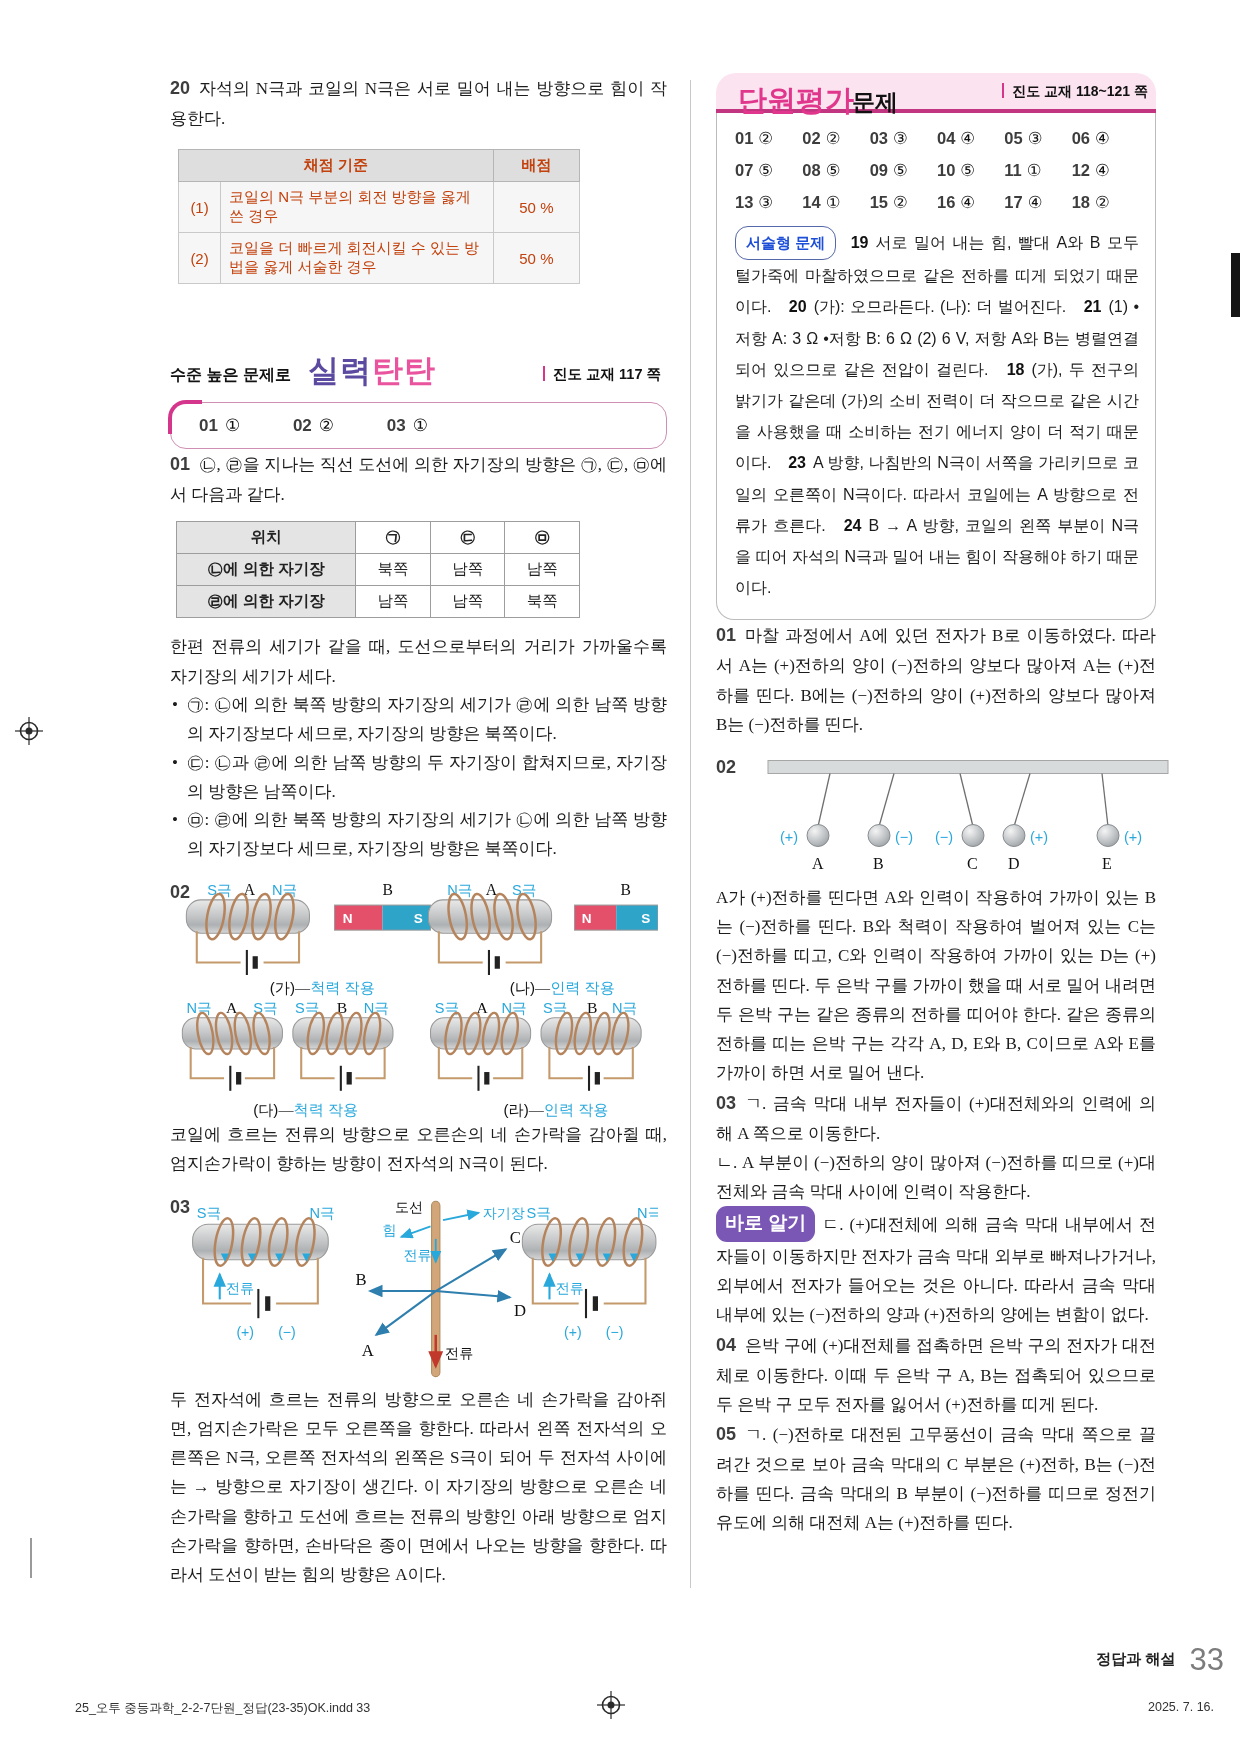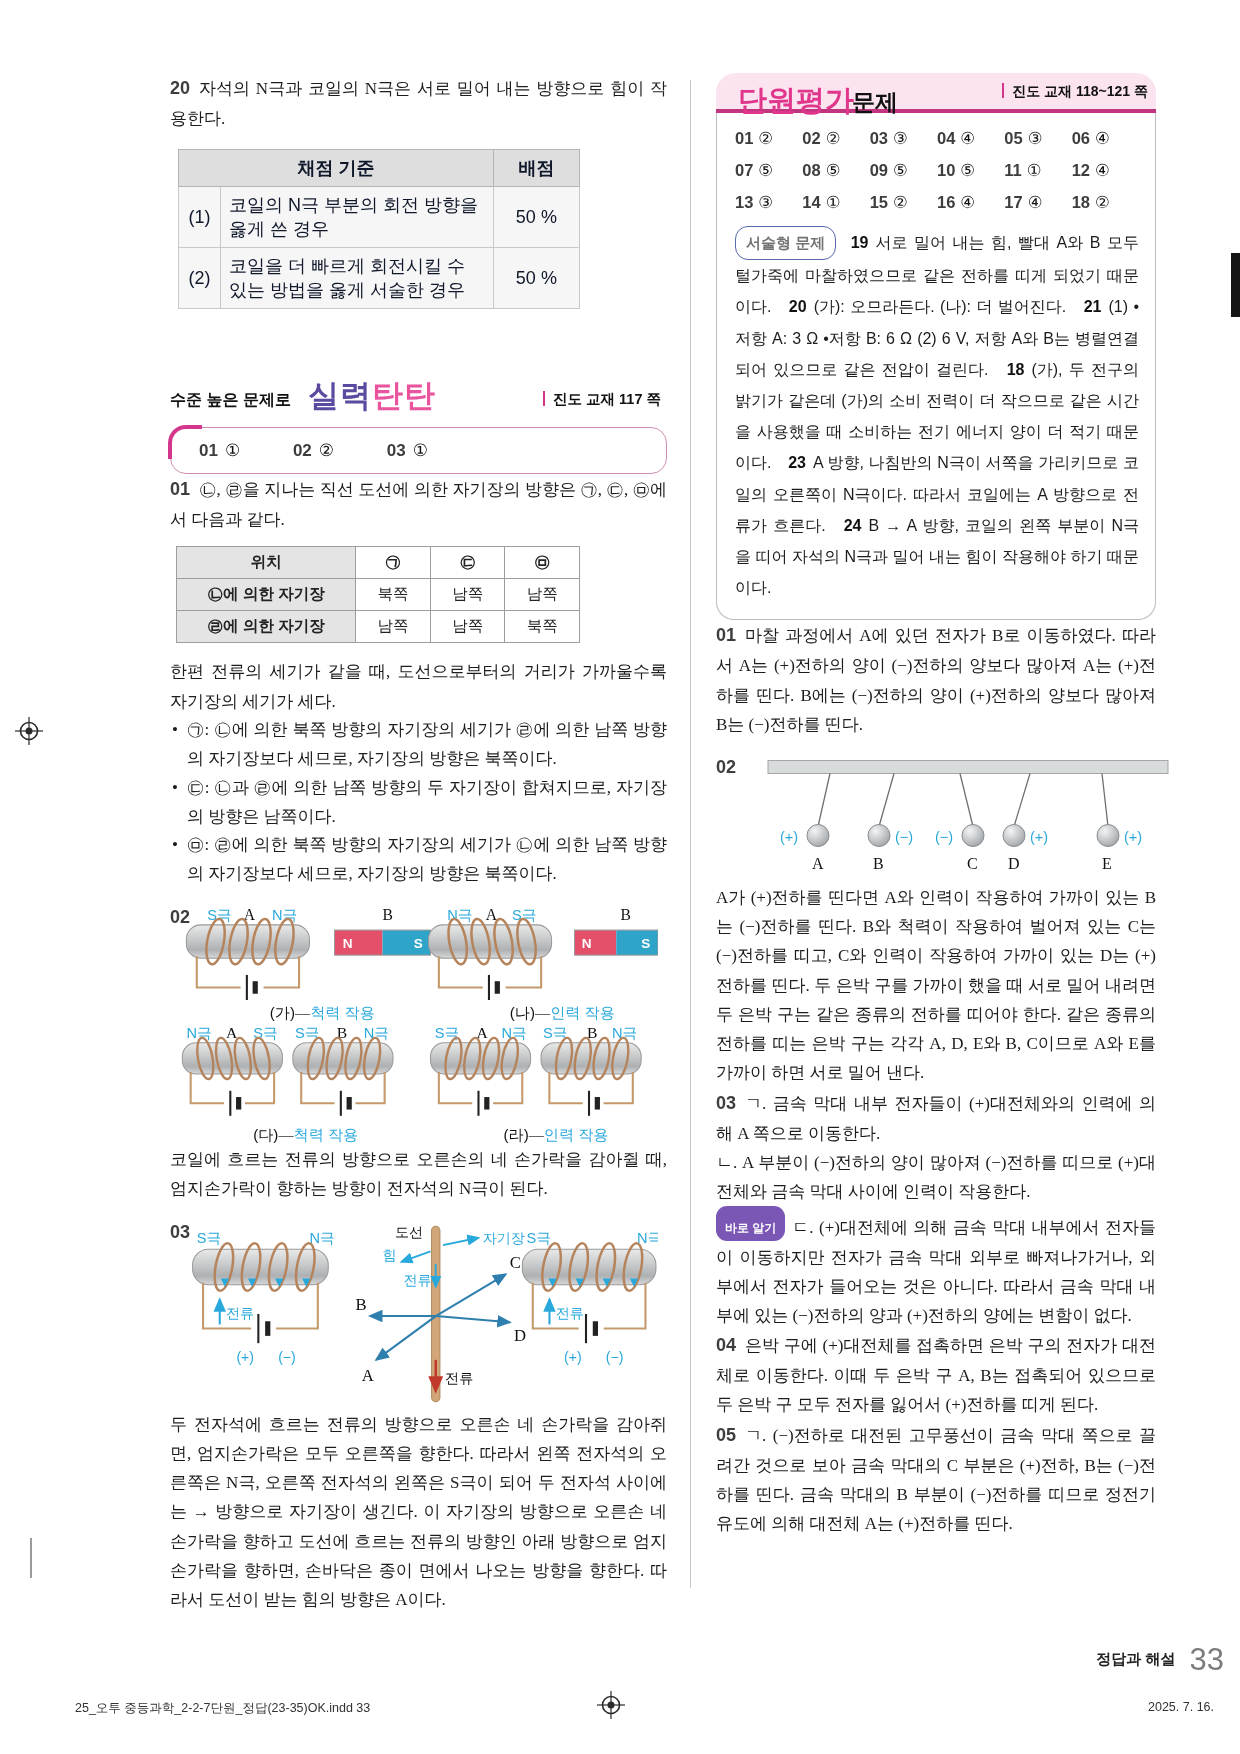--- a/index.html
+++ b/index.html
@@ -9,21 +9,21 @@
   }
   
   #left-col{position:absolute;left:170px;top:73px;width:497px;}
   #right-col{position:absolute;left:716px;top:73px;width:440px;}
   #col-divider{position:absolute;left:690px;top:80px;width:1px;height:1508px;background:#c9c9c9;}
   
   p.body{font-size:17px;line-height:1.72;text-align:justify;margin:0;}
   .qno{font-family:"Liberation Sans",sans-serif;font-weight:bold;color:#3d3d3d;font-size:18px;margin-right:9px;}
   
   table.grading{border-collapse:collapse;width:402px;margin:16px 0 0 8px;
-    font-family:"Liberation Sans",sans-serif;font-size:18px;color:#0f172a;}
+    font-family:"Liberation Sans",sans-serif;font-size:15px;color:#c2410c;}
   table.grading th{background:#dedede;border:1px solid #b5b5b5;padding:6px 4px;font-weight:bold;}
   table.grading td{background:#f6f6f6;border:1px solid #c9c9c9;padding:6px 8px;text-align:left;}
   table.grading td.c{text-align:center;}
   
   .skill-head{margin-top:64px;position:relative;height:44px;}
   .skill-pre{font-family:"Liberation Sans",sans-serif;font-weight:bold;font-size:16px;color:#111;
     position:absolute;left:0;bottom:6px;}
   .skill-logo{position:absolute;left:138px;bottom:0;font-family:"Liberation Sans",sans-serif;
     font-weight:bold;font-size:31px;letter-spacing:1px;}
   .logo-a{color:#5b4aa0;} .logo-b{color:#ea549e;}
@@ -63,24 +63,24 @@
     padding:16px 16px 16px 18px;background:#fff;}
   .agrid{display:grid;grid-template-columns:repeat(6,1fr);row-gap:13px;
     font-family:"Liberation Sans",sans-serif;font-size:16.5px;}
   .agrid .ano{font-weight:bold;color:#3d3d3d;margin-right:5px;}
   .agrid .acr{color:#111;}
   p.essay{font-family:"Liberation Sans",sans-serif;font-size:16px;line-height:1.95;
     text-align:justify;margin:14px 0 0;}
   p.essay .eno{font-weight:bold;color:#111;margin:0 7px 0 12px;}
   p.essay .eno:first-of-type{margin-left:8px;}
   .badge-essay{display:inline-block;border:1.6px solid #5568a8;border-radius:13px;
-    padding:1px 10px 2px;font-weight:bold;font-size:15px;color:#737373;background:#fff;}
+    padding:1px 10px 2px;font-weight:bold;font-size:15px;color:#1d4ed8;background:#fff;}
   .badge-know{display:inline-block;background:#7b57b5;color:#fff;border-radius:11px;
-    padding:12px 9px 2px;font-family:"Liberation Sans",sans-serif;font-weight:bold;
-    font-size:12px;margin-right:7px;vertical-align:1px;}
+    padding:1px 9px 2px;font-family:"Liberation Sans",sans-serif;font-weight:bold;
+    font-size:19px;margin-right:7px;vertical-align:1px;}
   
   #page-footer{position:absolute;right:16px;top:1642px;font-family:"Liberation Sans",sans-serif;}
   #page-footer .flabel{font-weight:bold;font-size:15px;color:#222;vertical-align:6px;margin-right:14px;}
   #page-footer .fnum{font-size:31px;color:#7c7c7c;}
   #print-line{position:absolute;left:0;top:1694px;width:1240px;height:30px;
     font-family:"Liberation Sans",sans-serif;font-size:12.5px;color:#333;}
   #print-left{position:absolute;left:75px;top:6px;}
   #print-right{position:absolute;left:1148px;top:6px;}
   #reg-center{position:absolute;left:596px;top:-4px;}
   #reg-left{position:absolute;left:14px;top:716px;}

